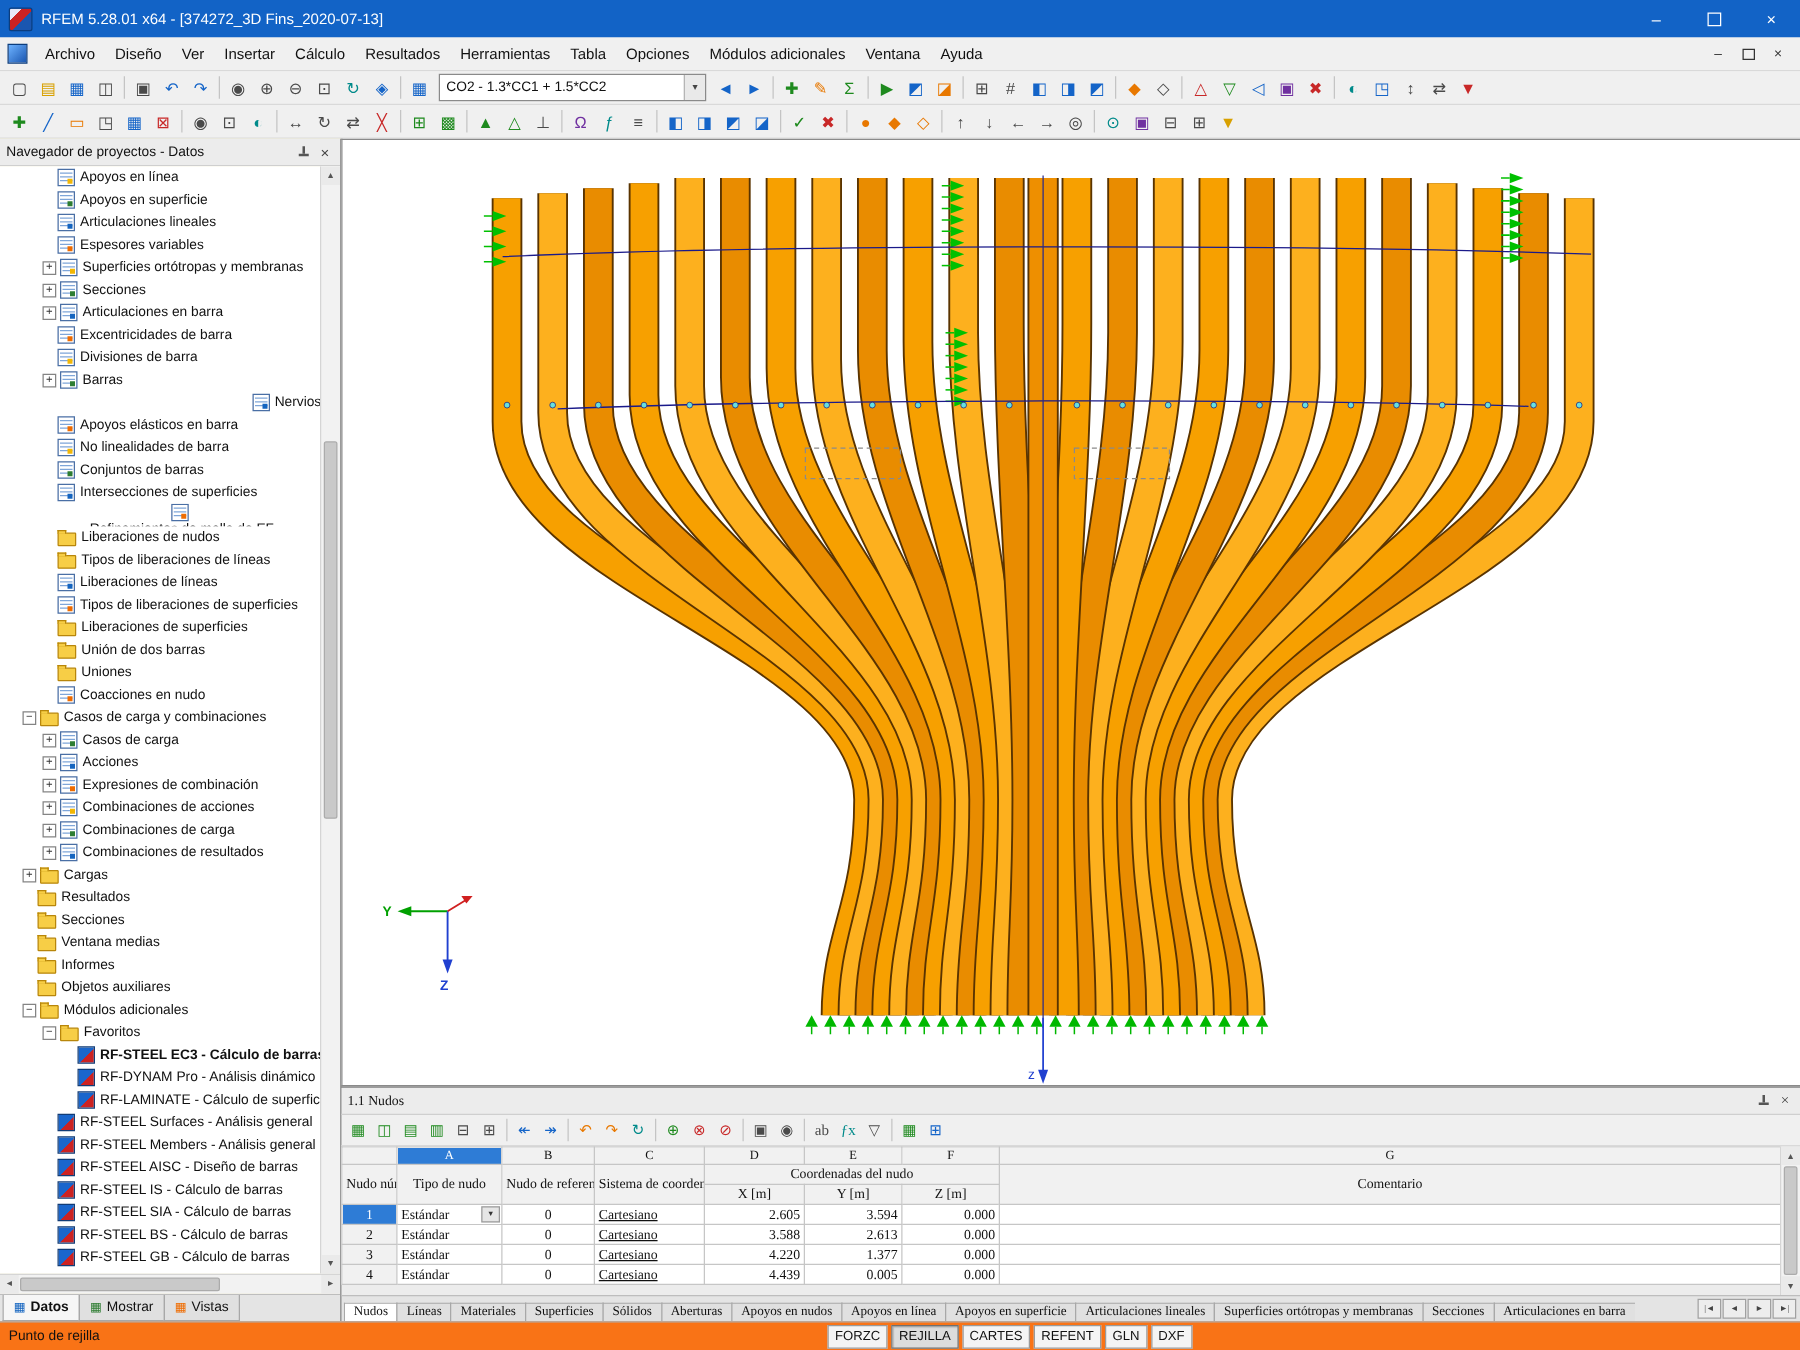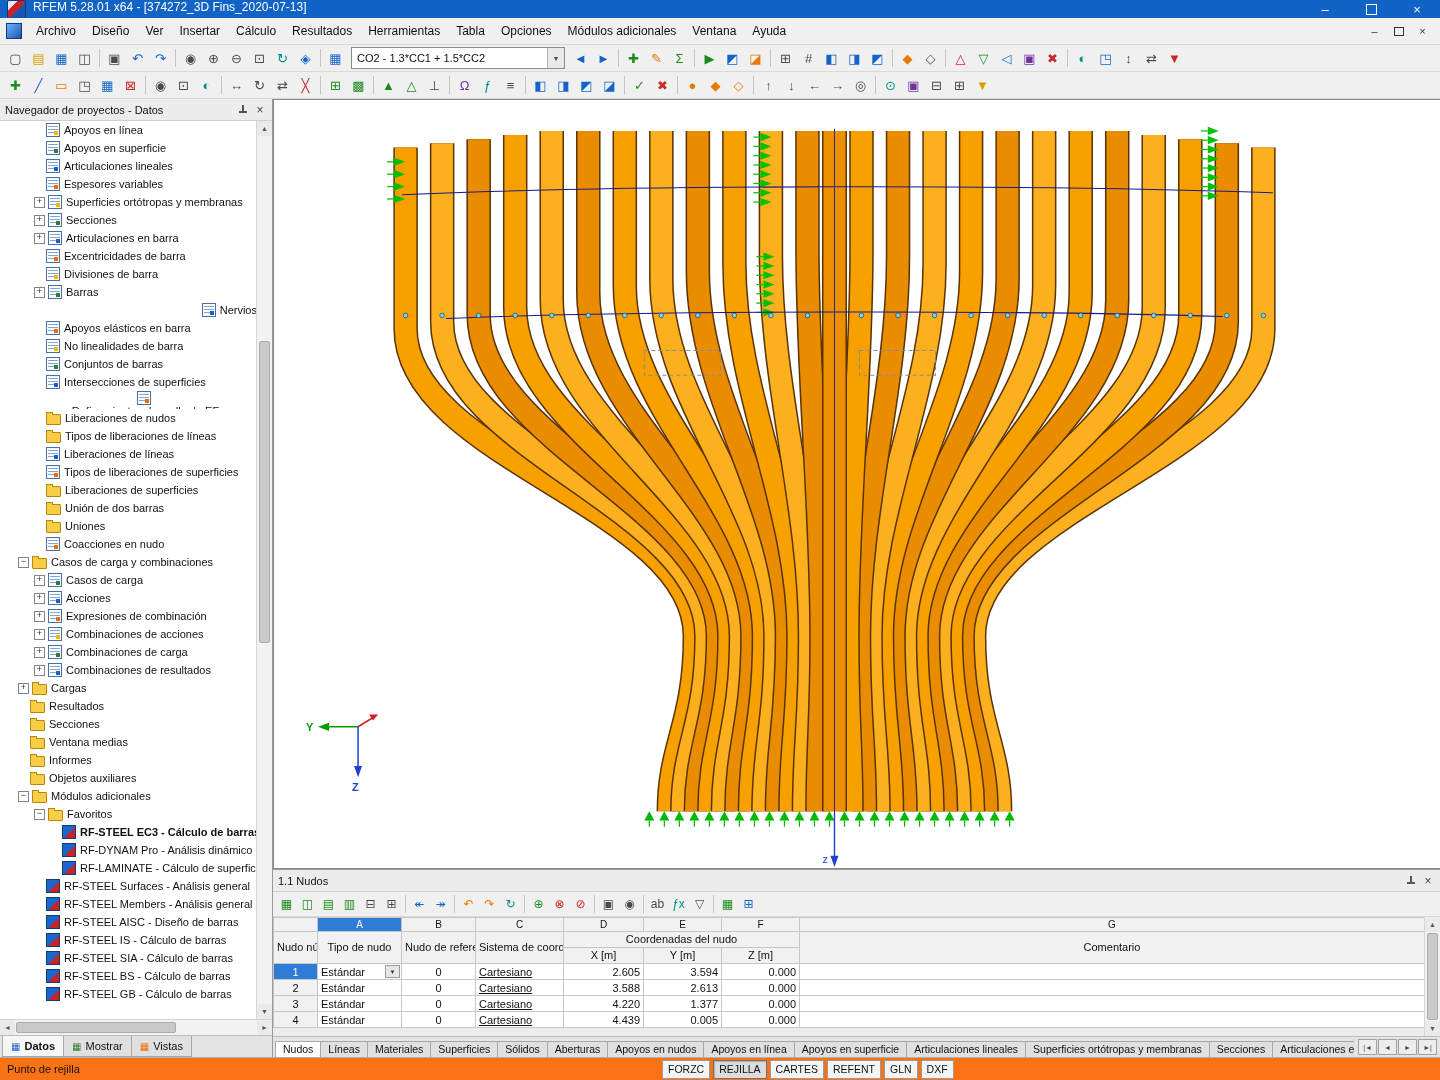--- a/index.html
+++ b/index.html
@@ -1,21 +1,21 @@
 <!DOCTYPE html>
 <html><head>
 <meta charset="utf-8">
 <style>
   html,body{margin:0;padding:0;width:1440px;height:1080px;overflow:hidden;
     font-family:"Liberation Sans","DejaVu Sans",sans-serif;font-size:11px;color:#111;
     -webkit-font-smoothing:antialiased;}
   .app{display:flex;flex-direction:column;width:100%;height:100%;background:#f0f0f0;}
 
   
-  .titlebar{height:18px;background:#1263c6;display:flex;color:#fff;flex:0 0 auto;}
+  .titlebar{height:30px;background:#1263c6;display:flex;align-items:center;color:#fff;flex:0 0 auto;}
   .app-icon{width:17px;height:17px;margin:0 7px 0 7px;border-radius:2px;
     background:linear-gradient(135deg,#e8e8f8 0%,#e8e8f8 28%,#cc2222 28%,#cc2222 55%,#1a56b0 55%);border:1px solid #0b3d7e;}
   .title-text{font-size:12px;}
   .win-controls{margin-left:auto;display:flex;height:100%;}
   .wbtn{width:46px;height:100%;display:flex;align-items:center;justify-content:center;font-size:13px;color:#fff;}
   .maxsq{width:9px;height:9px;border:1px solid #fff;display:block;}
 
   
   .menubar{height:26px;background:#f0f0f0;border-bottom:1px solid #d9d9d9;display:flex;align-items:center;flex:0 0 auto;}
   .mdi-icon{width:14px;height:14px;margin:0 6px;background:linear-gradient(135deg,#6db2ff,#1a56b0);border:1px solid #0b3d7e;}
@@ -78,21 +78,21 @@
   .ntico{margin-right:4px;font-size:10px;}
   .ntico::after{content:"▦";}
   .ni0::after{color:#1565c0}.ni1::after{color:#2e7d32}.ni2::after{color:#ef6c00}
 
   
   .right-col{flex:1;display:flex;flex-direction:column;min-width:0;min-height:0;}
   .viewport{flex:1;background:#fff;border:1px solid #8a8a8a;border-right:none;position:relative;min-height:0;}
   .viewport svg{position:absolute;inset:0;width:100%;height:100%;}
 
   
-  .bottom-panel{flex:0 0 187px;display:flex;flex-direction:column;background:#000000;border-top:1px solid #9a9a9a;min-height:0;}
+  .bottom-panel{flex:0 0 187px;display:flex;flex-direction:column;background:#000000;border-top:1px solid #9a9a9a;min-height:0;font-family:Liberation Serif, serif;}
   .btoolbar{height:24px;background:#f0f0f0;border-bottom:1px solid #d9d9d9;display:flex;align-items:center;padding-left:3px;flex:0 0 auto;}
   .btoolbar .tbtn{width:21px;height:20px;font-size:12px;}
   .table-zone{flex:1;position:relative;background:#ececec;min-height:0;overflow:hidden;}
   table.grid{border-collapse:collapse;table-layout:fixed;width:calc(100% - 15px);background:#fff;}
   table.grid th,table.grid td{border:1px solid #c6c6c6;font-weight:normal;font-size:11px;padding:0 3px;overflow:hidden;white-space:nowrap;}
   table.grid th{background:#f1f1f1;text-align:center;}
   tr.letters th{height:13px;font-size:10px;padding:0;}
   th.colletter.sel{background:#2e7cd6;color:#fff;}
   th.hdr2{height:15px;line-height:1.15;}
   td.num,th.rnum{text-align:center;}

